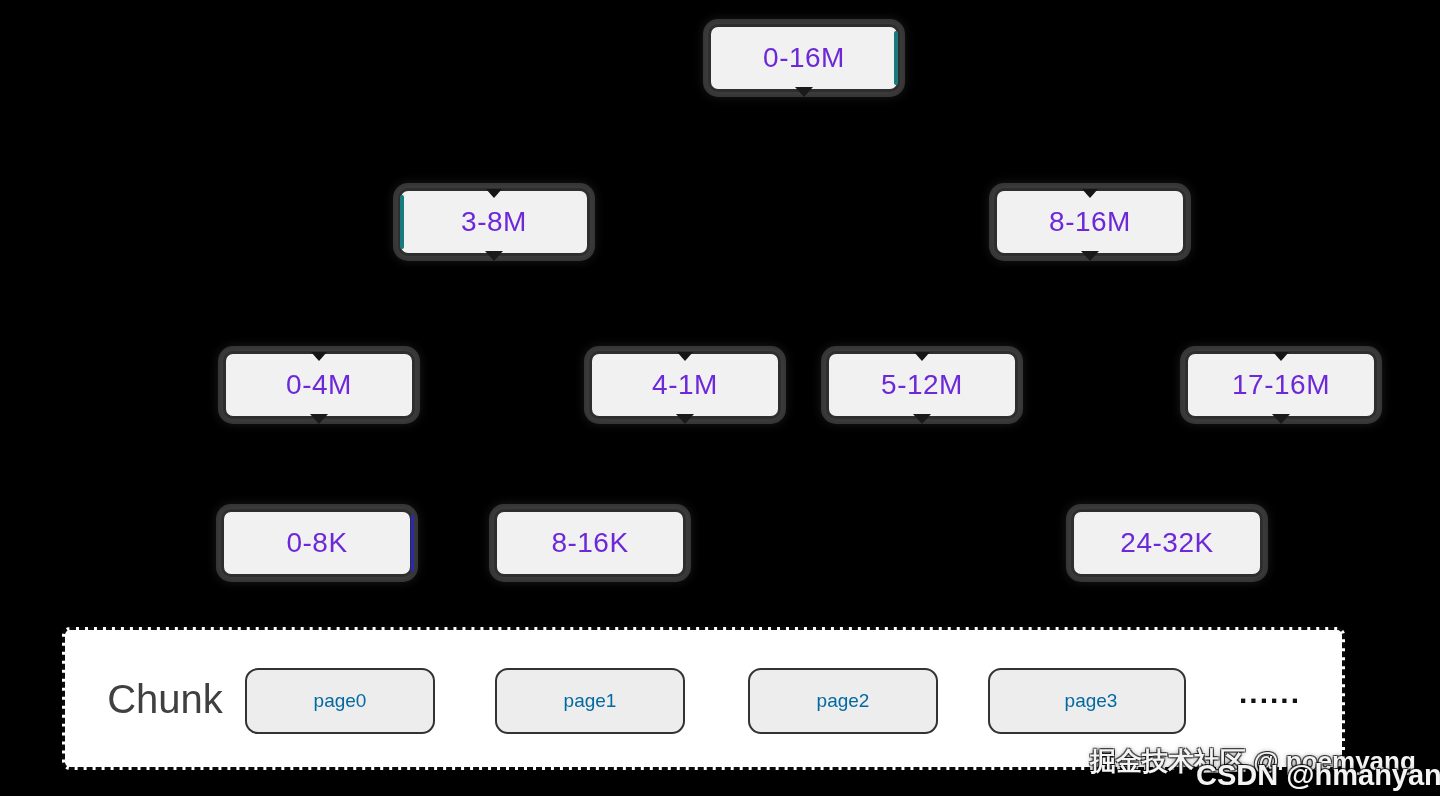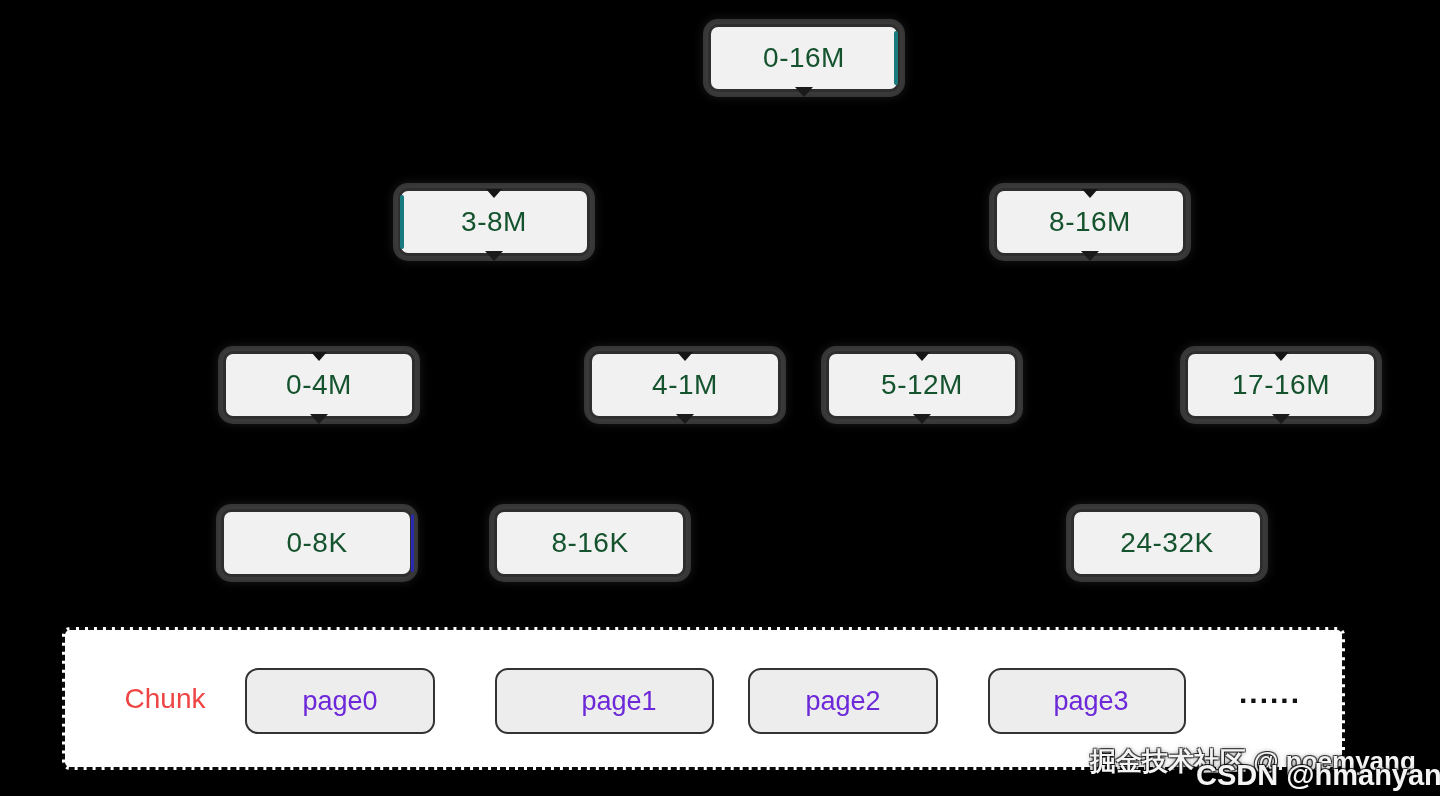--- a/index.html
+++ b/index.html
@@ -20,21 +20,21 @@
     position: absolute;
     width: 186px; height: 62px;
     background: #f1f1f1;
     border: 3px solid #2e2e2e;
     border-radius: 10px;
     box-shadow: 0 0 0 5px rgba(120,120,120,0.38), 0 0 12px 4px rgba(90,90,90,0.35);
     display: flex; align-items: center; justify-content: center;
   }
   .node-label {
     font-size: 28px;
-    color: #14532d;
+    color: #6d28d9;
     letter-spacing: 0.5px;
   }
   
   .t-top::before {
     content: ""; position: absolute; top: -2px; left: 50%;
     transform: translateX(-50%);
     width: 0; height: 0;
     border-left: 8px solid transparent;
     border-right: 8px solid transparent;
     border-top: 9px solid #151515;
@@ -72,34 +72,34 @@
     left: 62px; top: 627px;
     width: 1277px; height: 137px;
     background: #ffffff;
     border: 3px dashed #0a0a0a;
     border-radius: 8px;
   }
   .chunk-label {
     position: absolute;
     left: 30px; top: 38px; width: 140px; height: 62px;
     display: flex; align-items: center; justify-content: center;
-    font-size: 28px; color: #ef4444;
+    font-size: 40px; color: #404040;
   }
   .page {
     position: absolute;
     top: 38px;
     width: 186px; height: 62px;
     background: #ededed;
     border: 2px solid #333333;
     border-radius: 13px;
     display: flex; align-items: center; justify-content: center;
   }
-  .page-label { font-size: 27px; color: #6d28d9; }
+  .page-label { font-size: 19px; color: #0369a1; }
   #page0 { left: 180px; }
-  #page1 { left: 430px; padding-left: 29px; }
+  #page1 { left: 430px; }
   #page2 { left: 683px; justify-content: center; }
   #page3 { left: 923px; padding-left: 8px; }
   .ellipsis {
     position: absolute;
     left: 1150px; top: 38px; width: 110px; height: 62px;
     display: flex; align-items: center; justify-content: center;
     font-size: 30px; font-weight: bold; letter-spacing: 2px;
     color: #111111;
     transform: translateY(-6px);
   }

